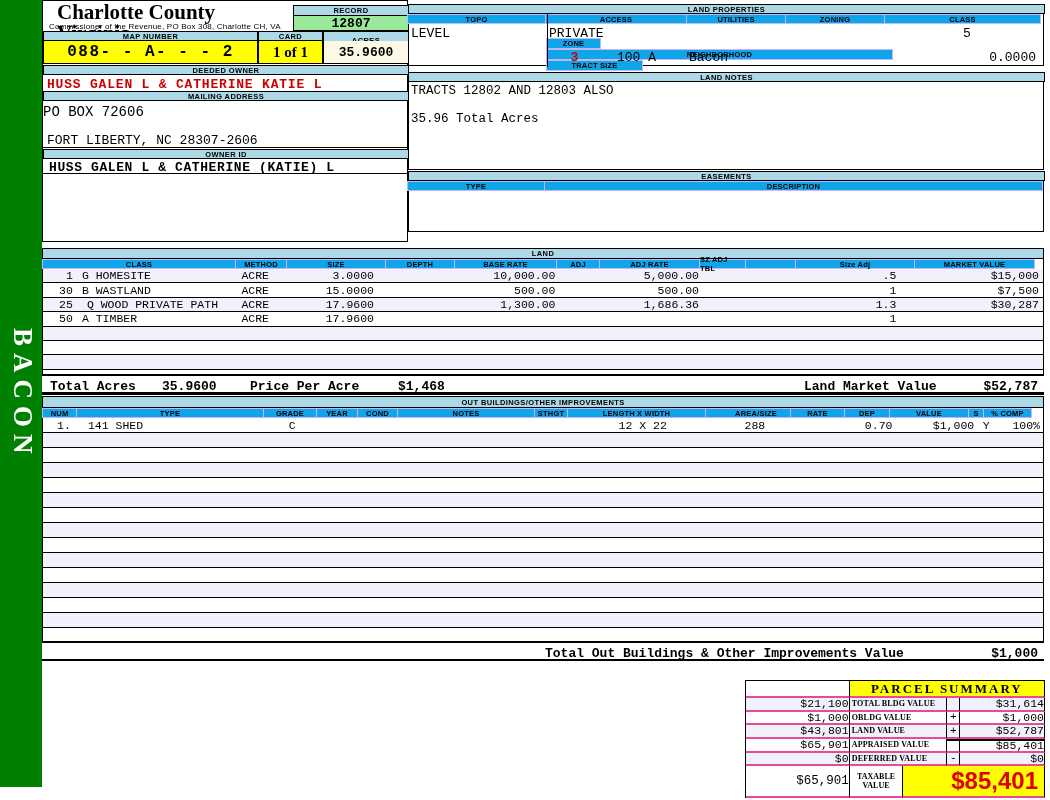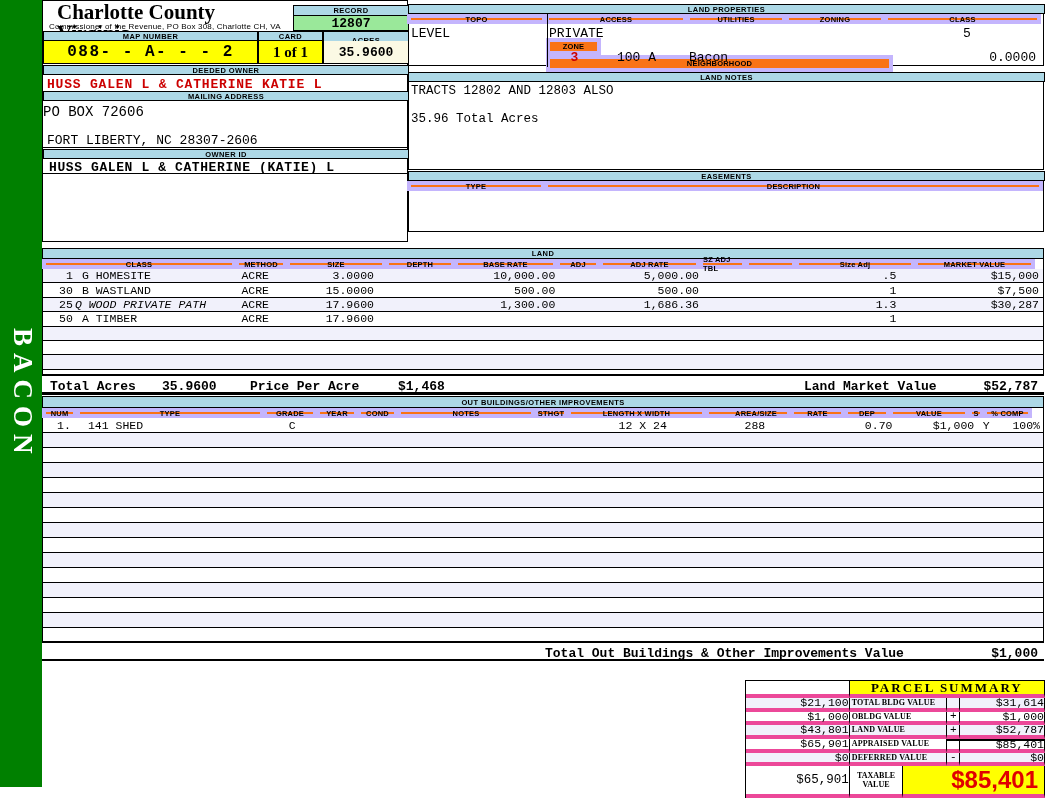--- a/index.html
+++ b/index.html
@@ -20,36 +20,36 @@
   
   .county{font-family:"Liberation Serif",serif;font-size:21px;font-weight:bold;line-height:21px;padding:1px 0 0 14px;}
   .comm{font:8px "Liberation Sans",sans-serif;padding:1px 0 0 6px;letter-spacing:.2px;}
   .recval{background:#9ae89a;border:1px solid #000;border-top:none;display:flex;align-items:center;justify-content:center;
           font:bold 13px "Liberation Mono",monospace;}
   .yellow{background:#ffff00;}
   .ivory{background:#fbf9e4;}
   .cellval{border:1px solid #000;border-top:none;display:flex;align-items:center;justify-content:center;}
   
   .trow{display:flex;}
-  .hcell{border:4px solid #c4b5fd;margin-left:-1px;background:#f97316;font:bold 7.5px "Liberation Sans",sans-serif;
+  .hcell{border:1px solid #c4b5fd;margin-left:-1px;background:#0ea5e9;font:bold 7.5px "Liberation Sans",sans-serif;
          display:flex;align-items:center;justify-content:center;box-sizing:border-box;letter-spacing:.2px;}
   .drow{display:flex;border-bottom:1px solid #000;align-items:center;font-size:11.5px;}
   .frow{border-bottom:1px solid #000;}
   .s{background:#f1f1fb;}
   .c{box-sizing:border-box;display:flex;align-items:center;height:100%;}
   .ar{justify-content:flex-end;}
   .ac{justify-content:center;}
   .land-body .drow,.land-body .frow{height:13.4px;}
   .out-body .drow,.out-body .frow{height:14px;}
   .tbl{border-left:1px solid #000;border-right:1px solid #000;background:#fff;}
   
   .band{border-top:2px solid #000;border-bottom:3px solid #000;background:#fff;font:bold 13px "Liberation Mono",monospace;}
   .band2{border-top:2px solid #000;border-bottom:2px solid #000;background:#fff;font:bold 13px "Liberation Mono",monospace;}
   
-  .ps-cell{border-right:1px solid #000;border-bottom:4px solid #ec4899;box-sizing:border-box;
+  .ps-cell{border-right:1px solid #000;border-bottom:2px solid #ec4899;box-sizing:border-box;
            display:flex;align-items:center;}
   .ps-lbl{font:bold 8px "Liberation Serif",serif;padding-left:2px;letter-spacing:.2px;}
   .ps-val{font:11.5px "Liberation Mono",monospace;justify-content:flex-end;}
   .ps-title{background:#ffff00;font:bold 13px "Liberation Serif",serif;justify-content:center;letter-spacing:2px;}
   .ps-big{background:#ffff00;color:#e00000;font:bold 24px "Liberation Sans",sans-serif;
           justify-content:flex-end;padding-right:6px;}
 </style>
 </head>
 <body>
 
@@ -161,21 +161,21 @@
         <span class="c ar" style="width:103px;padding-right:5px;">500.00</span>
         <span class="c" style="width:44px;"></span>
         <span class="c ar" style="width:101px;padding-right:6px;">500.00</span>
         <span class="c" style="width:47px;"></span>
         <span class="c" style="width:51px;"></span>
         <span class="c ar" style="width:120px;padding-right:26px;">1</span>
         <span class="c ar" style="width:121px;padding-right:4px;">$7,500</span>
       </div>
       <div class="drow s">
         <span class="c" style="width:30px;justify-content:flex-end;">25</span>
-        <span class="c" style="width:164px;padding-left:2px;font-style:italic;">Q WOOD PRIVATE PATH</span>
+        <span class="c" style="width:164px;padding-left:14px;">Q WOOD PRIVATE PATH</span>
         <span class="c" style="width:52px;padding-left:5px;">ACRE</span>
         <span class="c ar" style="width:100px;padding-right:14px;">17.9600</span>
         <span class="c" style="width:70px;"></span>
         <span class="c ar" style="width:103px;padding-right:5px;">1,300.00</span>
         <span class="c" style="width:44px;"></span>
         <span class="c ar" style="width:101px;padding-right:6px;">1,686.36</span>
         <span class="c" style="width:47px;"></span>
         <span class="c" style="width:51px;"></span>
         <span class="c ar" style="width:120px;padding-right:26px;">1.3</span>
         <span class="c ar" style="width:121px;padding-right:4px;">$30,287</span>
@@ -232,21 +232,21 @@
     </div>
     <div class="out-body">
       <div class="drow">
         <span class="c" style="width:35px;padding-left:14px;">1.</span>
         <span class="c" style="width:188px;padding-left:10px;">141 SHED</span>
         <span class="c ac" style="width:54px;">C</span>
         <span class="c" style="width:42px;"></span>
         <span class="c" style="width:41px;"></span>
         <span class="c" style="width:138px;"></span>
         <span class="c" style="width:34px;"></span>
-        <span class="c ac" style="width:139px;">12 X 24</span>
+        <span class="c ac" style="width:139px;">12 X 22</span>
         <span class="c ac" style="width:86px;">288</span>
         <span class="c" style="width:55px;"></span>
         <span class="c ar" style="width:46px;padding-right:6px;">0.70</span>
         <span class="c ar" style="width:80px;padding-right:4px;">$1,000</span>
         <span class="c ac" style="width:16px;">Y</span>
         <span class="c ar" style="width:49px;padding-right:3px;">100%</span>
       </div>
       <div>
           <div class="frow s"></div>
           <div class="frow"></div>

